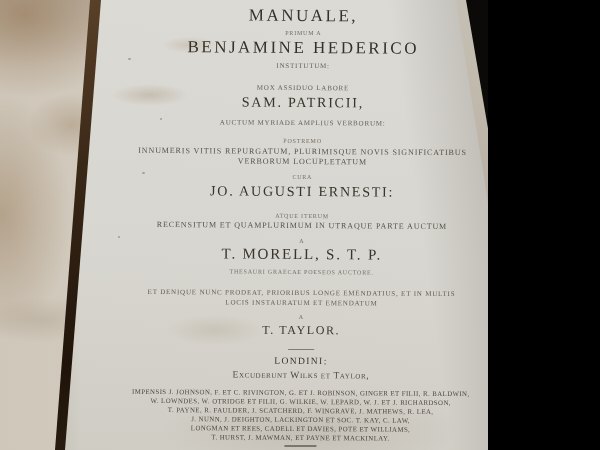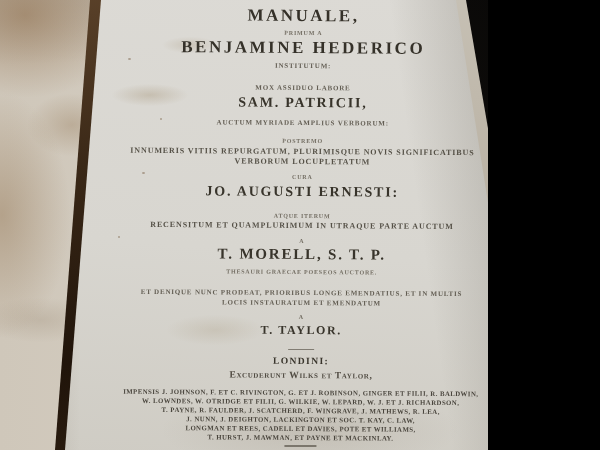--- a/index.html
+++ b/index.html
@@ -1,18 +1,18 @@
 <!DOCTYPE html>
 <html><head>
 <meta charset="utf-8">
 <style>
   html,body{margin:0;padding:0;background:#000;}
   .photo{position:relative;width:488px;height:450px;overflow:hidden;
     background:radial-gradient(ellipse 700px 500px at 20% 40%, #14110d 0%, #0a0908 70%);
-    font-family:"Liberation Serif","DejaVu Serif",serif;font-weight:bold;}
+    font-family:"Liberation Serif","DejaVu Serif",serif;}
   
   .left-page{position:absolute;inset:0;
     clip-path:polygon(0px 0px,99px 0px,70px 450px,0px 450px);
     background-image:
       radial-gradient(ellipse 150px 115px at 25px 15px, rgba(146,113,78,.6), transparent 72%),
       radial-gradient(ellipse 95px 170px at 2px 215px, rgba(153,125,92,.5), transparent 72%),
       radial-gradient(ellipse 60px 42px at 72px 125px, rgba(148,120,86,.35), transparent 75%),
       radial-gradient(ellipse 80px 30px at 40px 320px, rgba(140,120,95,.22), transparent 75%),
       linear-gradient(178deg, rgba(90,75,58,.18) 0%, rgba(0,0,0,0) 14%),
       linear-gradient(90deg, #cfc7ba 0%, #d7d1c6 80%, #c7bfb1 100%);}

